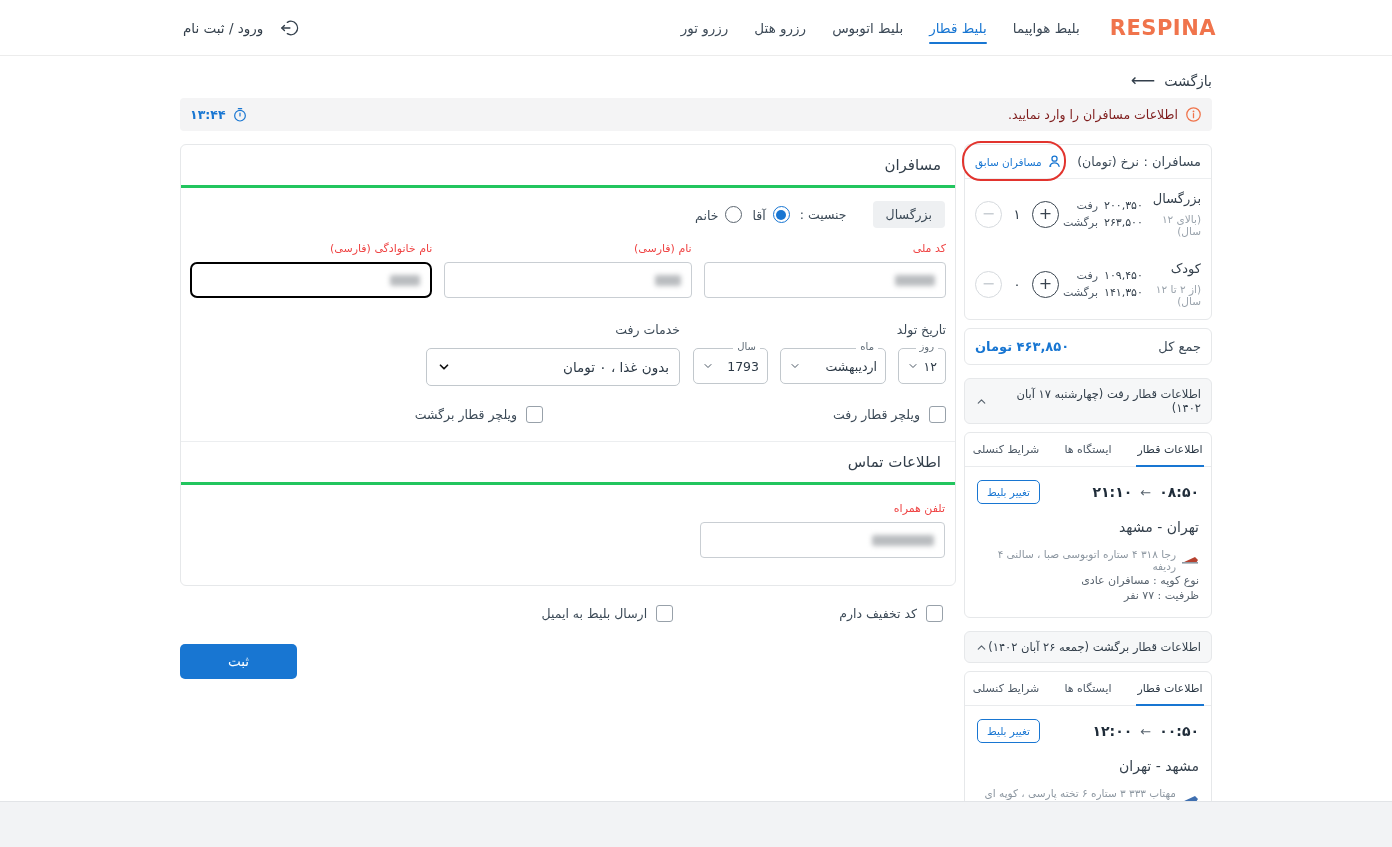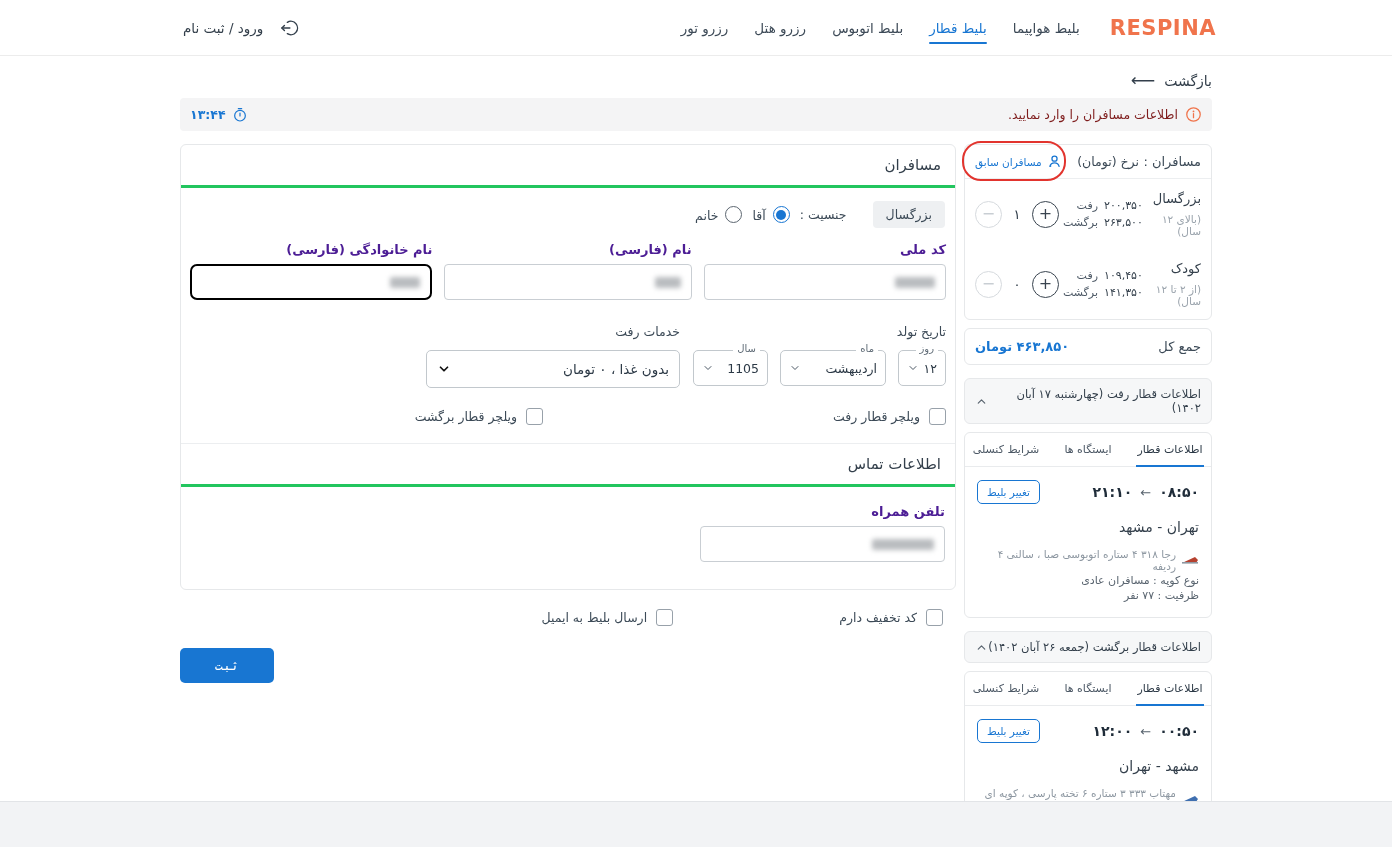--- a/index.html
+++ b/index.html
@@ -41,21 +41,21 @@
   .card-title { padding:11px 14px; font-size:15px; color:#333f4b; border-bottom:3px solid #22c55e; }
   .gender-row { padding:13px 10px 4px; display:flex; align-items:center; gap:10px; }
   .type-badge { background:#eef0f2; border-radius:4px; padding:6px 13px; font-size:12.5px; color:#3c4a57; }
   .gender-label { margin-right:16px; font-size:12.5px; }
   .radio-opt { display:flex; align-items:flex-end; gap:7px; font-size:12.5px; cursor:pointer; }
   .radio { width:17px; height:17px; border-radius:50%; border:1.5px solid #5c6670; position:relative; background:#fff; }
   .radio.checked { border-color:#1876d2; }
   .radio.checked::after { content:""; position:absolute; inset:2.5px; border-radius:50%; background:#1876d2; }
 
   .fields-row { padding:10px 9px 0; display:grid; grid-template-columns:1fr 1.02fr 1fr; gap:12px; }
-  .field-label { display:block; font-size:13px; margin-bottom:7px; color:#4c1d95;font-weight:bold; }
+  .field-label { display:block; font-size:11px; margin-bottom:7px; color:#ef4444; }
   .inputbox { height:36px; border:1px solid #c9ced3; border-radius:4px; display:flex; align-items:center; padding:0 10px; background:#fff; }
   .inputbox.focused { border:2.5px solid #000; border-radius:7px; }
   .redacted { width:40px; height:11px; background:#b9bcbf; border-radius:2px; filter:blur(2.5px); }
 
   .date-row { padding:24px 9px 0; display:flex; gap:12px; }
   .group-label { font-size:12.5px; margin-bottom:11px; }
   .selects { display:flex; gap:12px; }
   .mini-select { position:relative; border:1px solid #c2c8cd; border-radius:5px; height:36px;
                  display:flex; align-items:center; justify-content:space-between; padding:0 8px; cursor:pointer; background:#fff; }
   .mini-select .mini-label { position:absolute; top:-8px; right:7px; background:#fff; padding:0 4px; font-size:10px; color:#606c77; }
@@ -71,22 +71,22 @@
   .checkbox { width:17px; height:17px; border:1.5px solid #98a1aa; border-radius:3px; background:#fff; flex:none; }
   .wheel-row .cb-group:nth-child(2) { margin-right:290px; }
 
   .divider { border-top:1px solid #eceef0; }
   .phone-area { padding:17px 9px 27px; }
   .phone-field { width:245px; margin-right:1px; }
 
   .options-row { margin-top:19px; display:flex; padding-left:0; padding-right:13px; }
   .options-row .cb-group:nth-child(2) { margin-right:166px; }
   .submit-wrap { margin-top:22px; text-align:left; }
-  .submit-btn { display:inline-block; width:94px; height:35px; background:#1876d2; color:#fff; border:none;
-                border-radius:5px; font-size:13.5px; font-family:Liberation Mono, monospace; cursor:pointer; }
+  .submit-btn { display:inline-block; width:117px; height:35px; background:#1876d2; color:#fff; border:none;
+                border-radius:5px; font-size:13.5px; font-family:Liberation Serif, serif; cursor:pointer; }
 
   
   .side-head { display:flex; align-items:center; justify-content:space-between; padding:8px 10px;
                border-bottom:1px solid #eceef0; position:relative; }
   .side-head .pl { font-size:13px; }
   .side-head .rl { font-size:12.5px; margin-left:10px; }
   .prev-chip { display:flex; align-items:center; gap:4px; color:#1876d2; font-size:10.5px; cursor:pointer; white-space:nowrap; }
   .red-annotation { position:absolute; left:-3px; top:-4px; width:104px; height:40px;
                     border:2.5px solid #e2342e; border-radius:19px; pointer-events:none; }
 
@@ -383,21 +383,21 @@
               </div>
               <div class="mini-select w-month">
                 <span class="mini-label">ماه</span>
                 <span class="val">اردیبهشت</span>
                 <svg width="12" height="12" viewBox="0 0 24 24" fill="none" stroke="#4c5865" stroke-width="2" stroke-linecap="round" stroke-linejoin="round">
                     <polyline points="6 9 12 15 18 9"></polyline>
                   </svg>
               </div>
               <div class="mini-select w-year">
                 <span class="mini-label">سال</span>
-                <span class="val">1105</span>
+                <span class="val">1793</span>
                 <svg width="12" height="12" viewBox="0 0 24 24" fill="none" stroke="#4c5865" stroke-width="2" stroke-linecap="round" stroke-linejoin="round">
                     <polyline points="6 9 12 15 18 9"></polyline>
                   </svg>
               </div>
             </div>
           </div>
           <div class="service-group">
             <div class="group-label">خدمات رفت</div>
             <div class="service-select">
               <span class="val">بدون غذا ، ۰ تومان</span>

